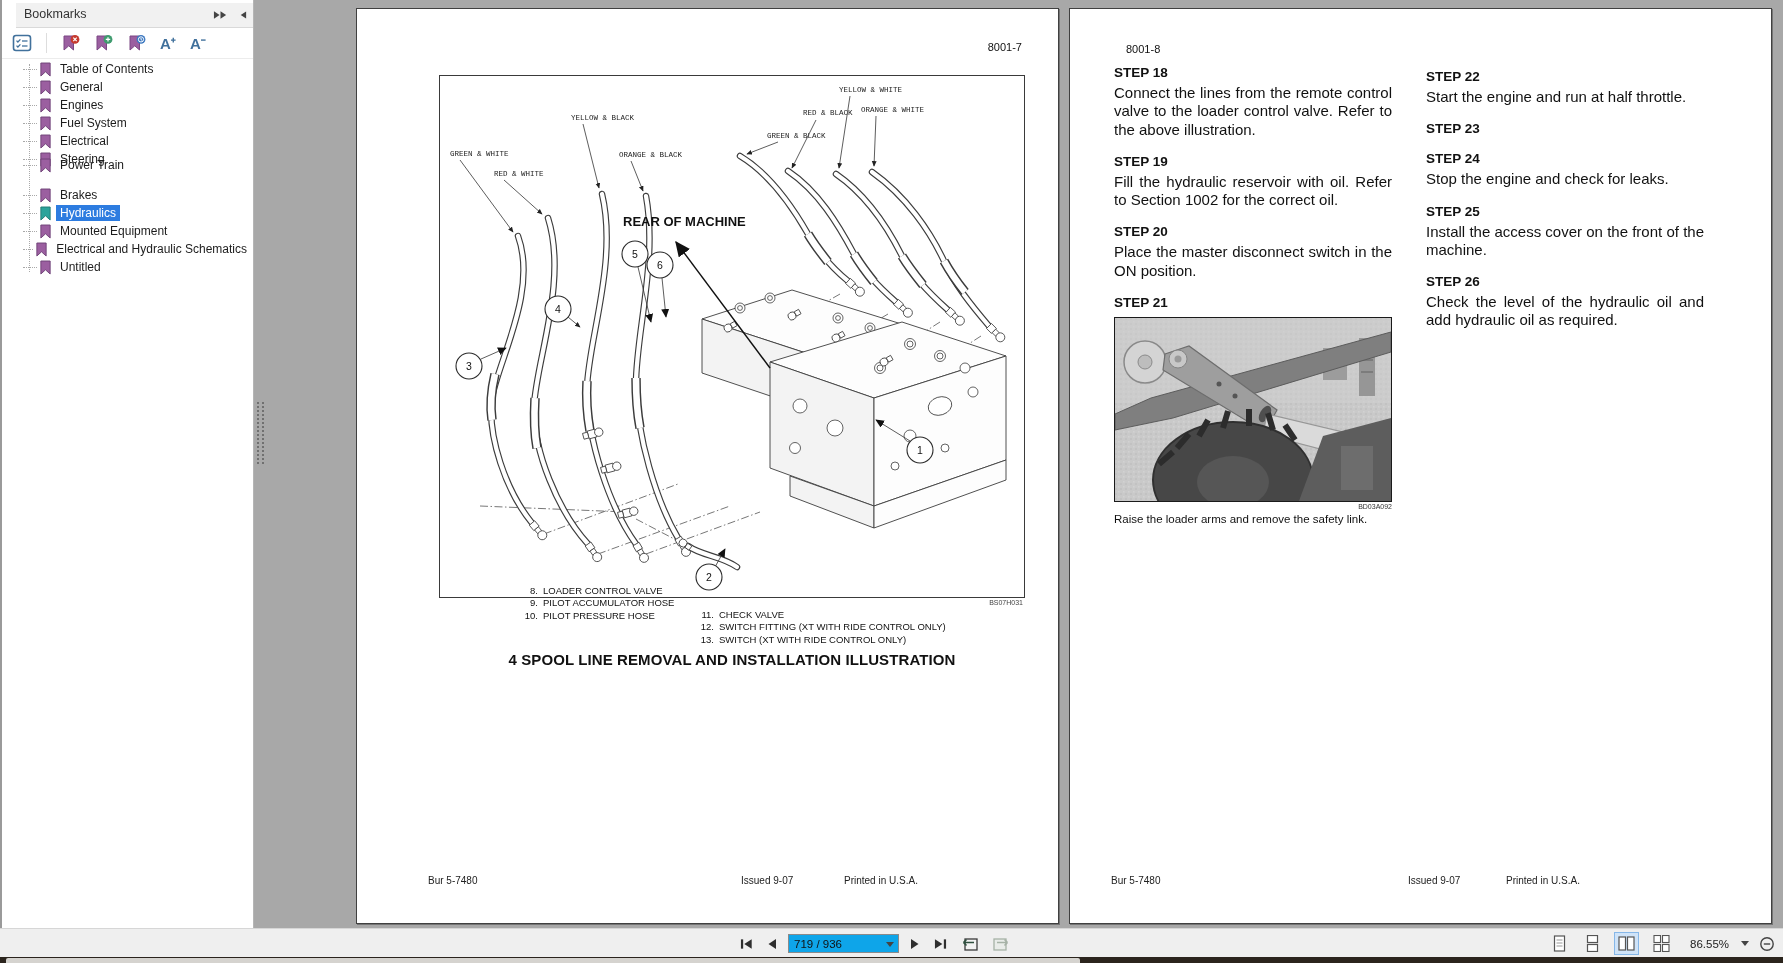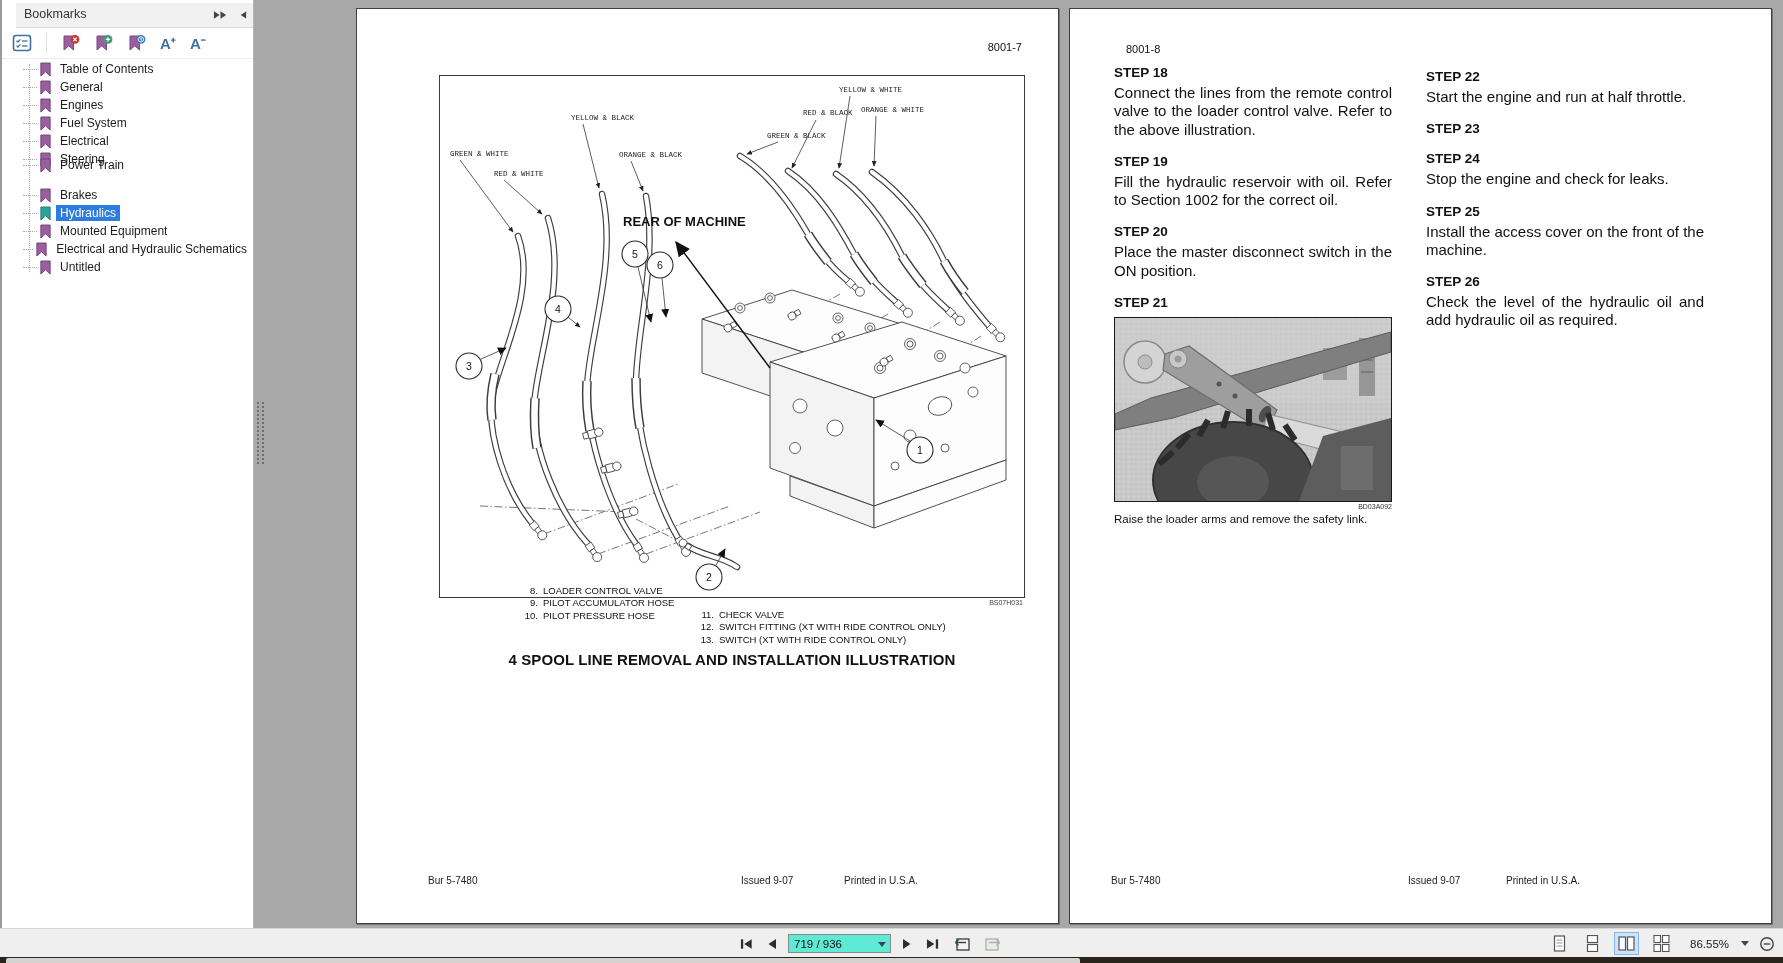--- a/index.html
+++ b/index.html
@@ -67,21 +67,21 @@
   .port{fill:#fff;stroke:#3c3c3c;stroke-width:.8;}
   .fitpart{fill:#fff;stroke:#3c3c3c;stroke-width:.8;}
   .co-c{fill:#fff;stroke:#2a2a2a;stroke-width:1.1;}
   .co-t{font-family:"Liberation Sans",sans-serif;font-size:10.5px;fill:#111;}
 
   
   .bottom-toolbar{position:absolute;left:0;top:928px;width:1783px;height:29px;background:#efefef;border-top:1px solid #d6d6d6;box-sizing:border-box;}
   .nav-group{position:absolute;left:738px;top:0;height:29px;display:flex;align-items:center;gap:9px;}
   .tbtn{border:none;background:transparent;padding:2px;display:flex;align-items:center;cursor:default;}
   .page-input-wrap{position:relative;display:flex;align-items:center;}
-  .page-input{width:92px;height:17px;font-size:11.5px;font-family:"Liberation Sans",sans-serif;padding:0 4px 0 5px;border:1px solid #8a8a8a;background:#5eead4;color:#111;}
+  .page-input{width:92px;height:17px;font-size:11.5px;font-family:"Liberation Sans",sans-serif;padding:0 12px 0 5px;border:1px solid #8a8a8a;background:#0ea5e9;color:#111;}
   .in-caret{position:absolute;right:5px;top:8px;width:0;height:0;border-left:4px solid transparent;border-right:4px solid transparent;border-top:5px solid #444;}
   .view-group{position:absolute;left:1548px;top:0;height:29px;display:flex;align-items:center;gap:10px;}
   .lay-btn{border:1px solid transparent;background:transparent;padding:2px 3px;display:flex;align-items:center;}
   .lay-btn.selected{background:#cfe3f8;border-color:#86b7e8;}
   .zoom-label{font-size:11.5px;color:#222;margin-left:6px;}
   .dd-caret{width:0;height:0;border-left:4px solid transparent;border-right:4px solid transparent;border-top:5px solid #444;margin-left:2px;}
 
   .taskbar{position:absolute;left:0;top:957px;width:1783px;height:6px;background:#2b241d;}
   .taskbar-inner{position:absolute;left:6px;top:1px;width:1074px;height:5px;background:#d5d3cf;border-radius:2px 2px 0 0;}
 </style>

